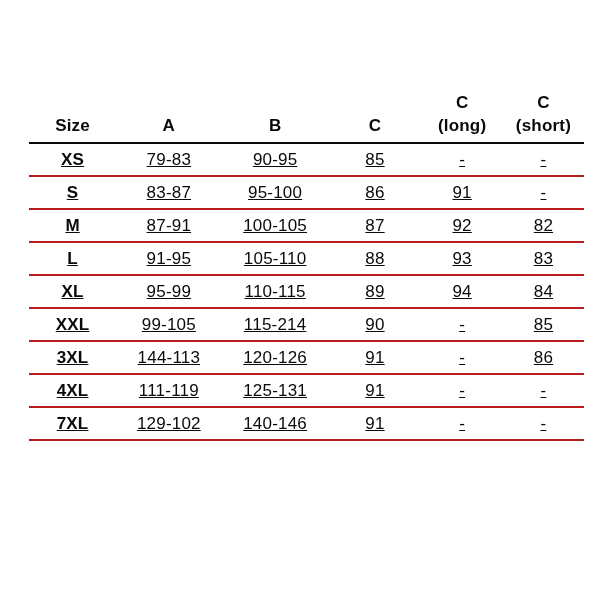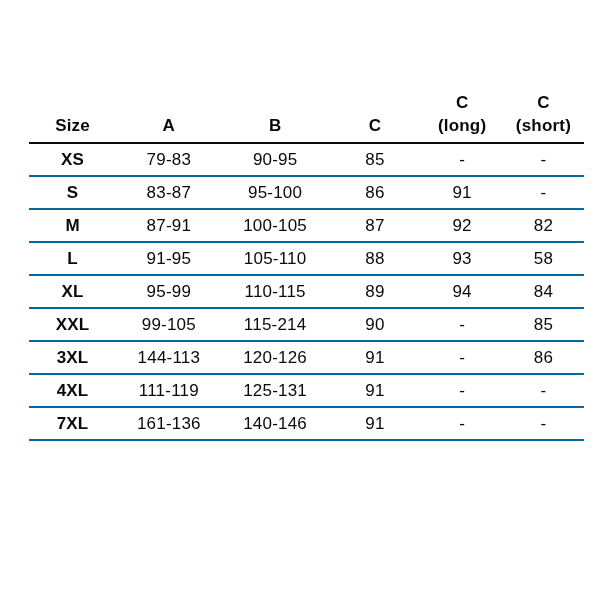--- a/index.html
+++ b/index.html
@@ -39,21 +39,22 @@
     font-size: 17px;
     font-weight: 700;
     line-height: 23px;
     padding: 0 0 5px 0;
     letter-spacing: 0.2px;
   }
   thead tr {
     border-bottom: 2px solid #0a0a0a;
   }
   tbody tr {
-    border-bottom: 2px solid #0369a1;
+    border-bottom: 2px solid #b91c1c;
+    text-decoration: underline;
   }
   tbody td {
     height: 31px;
     text-align: center;
     vertical-align: middle;
     font-size: 17px;
     font-weight: 400;
     padding: 0;
     letter-spacing: 0.2px;
   }
@@ -122,21 +123,21 @@
           <td>87</td>
           <td>92</td>
           <td>82</td>
         </tr>
         <tr>
           <td class="col-size">L</td>
           <td>91-95</td>
           <td>105-110</td>
           <td>88</td>
           <td>93</td>
-          <td>58</td>
+          <td>83</td>
         </tr>
         <tr>
           <td class="col-size">XL</td>
           <td>95-99</td>
           <td>110-115</td>
           <td>89</td>
           <td>94</td>
           <td>84</td>
         </tr>
         <tr>
@@ -158,21 +159,21 @@
         <tr>
           <td class="col-size">4XL</td>
           <td>111-119</td>
           <td>125-131</td>
           <td>91</td>
           <td>-</td>
           <td>-</td>
         </tr>
         <tr>
           <td class="col-size">7XL</td>
-          <td>161-136</td>
+          <td>129-102</td>
           <td>140-146</td>
           <td>91</td>
           <td>-</td>
           <td>-</td>
         </tr>
       </tbody>
   </table>
 </div>
 
 </body></html>

